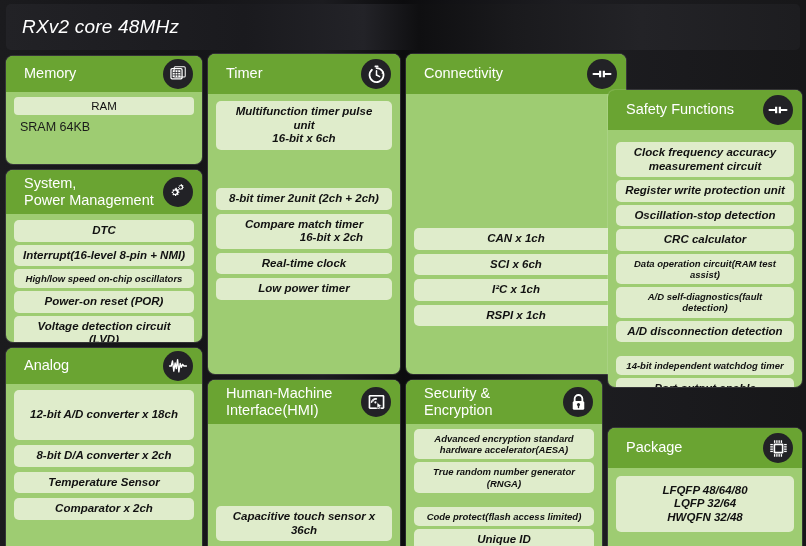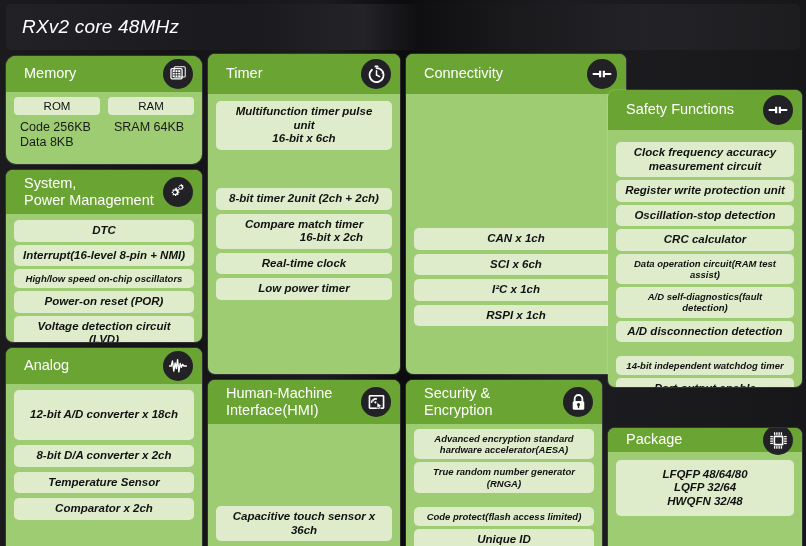--- a/index.html
+++ b/index.html
@@ -126,44 +126,39 @@
 </style>
 </head>
 <body>
 
 <div id="root">
 
   <div class="titlebar">
     <span class="txt">RXv2 core 48MHz</span>
   </div>
 
-  <div class="panel" style="left:6px; top:56px; width:196px; height:108px;border-radius:10px;">
+  <div class="panel" style="left:6px; top:56px; width:196px; height:108px;">
     <div class="phead">
       <span class="ttl">Memory</span>
       <span class="badge">
         <svg width="19" height="19" viewBox="0 0 24 24">
           <rect x="2.5" y="4.5" width="14" height="13" rx="1.4" fill="none" stroke="#fff" stroke-width="1.6"></rect>
           <rect x="6.5" y="2.2" width="14" height="13" rx="1.4" fill="none" stroke="#fff" stroke-width="1.3"></rect>
           <rect x="4.6" y="6.6" width="9.8" height="8.8" fill="#fff"></rect>
           <g stroke="#222226" stroke-width="1">
             <line x1="7.8" y1="6.6" x2="7.8" y2="15.4"></line>
             <line x1="11.1" y1="6.6" x2="11.1" y2="15.4"></line>
             <line x1="4.6" y1="9.5" x2="14.4" y2="9.5"></line>
             <line x1="4.6" y1="12.5" x2="14.4" y2="12.5"></line>
           </g>
         </svg>
       </span>
     </div>
     <div class="pbody" style="padding-top:5px;">
       <div class="memrow">
-        <div class="memcol">
-          <div class="memtag">ROM</div>
-          <div class="memtxt">Code 256KB
-Data 8KB</div>
-        </div>
         <div class="memcol">
           <div class="memtag">RAM</div>
           <div class="memtxt">SRAM 64KB</div>
         </div>
       </div>
     </div>
   </div>
 
   <div class="panel" style="left:6px; top:170px; width:196px; height:172px;">
     <div class="phead tall" style="align-items:center;">
@@ -325,21 +320,21 @@
       <div class="pill sm" style="min-height:28px;">Advanced encryption standard
 hardware accelerator(AESA)</div>
       <div class="pill sm">True random number generator (RNGA)</div>
       <div class="spacer"></div>
       <div class="pill sm">Code protect(flash access limited)</div>
       <div class="pill">Unique ID</div>
     </div>
   </div>
 
   <div class="panel" style="left:608px; top:428px; width:194px; height:118px; border-bottom-left-radius:0; border-bottom-right-radius:0;">
-    <div class="phead" style="height:24px;">
+    <div class="phead" style="height:40px;">
       <span class="ttl">Package</span>
       <span class="badge">
         <svg width="21" height="21" viewBox="0 0 24 24">
           <g fill="#fff">
             <rect x="6.4" y="6.4" width="11.2" height="11.2" rx="1"></rect>
             <rect x="6.8" y="2.6" width="1.5" height="3"></rect>
             <rect x="9.4" y="2.6" width="1.5" height="3"></rect>
             <rect x="12.0" y="2.6" width="1.5" height="3"></rect>
             <rect x="14.6" y="2.6" width="1.5" height="3"></rect>
             <rect x="6.8" y="18.4" width="1.5" height="3"></rect>

